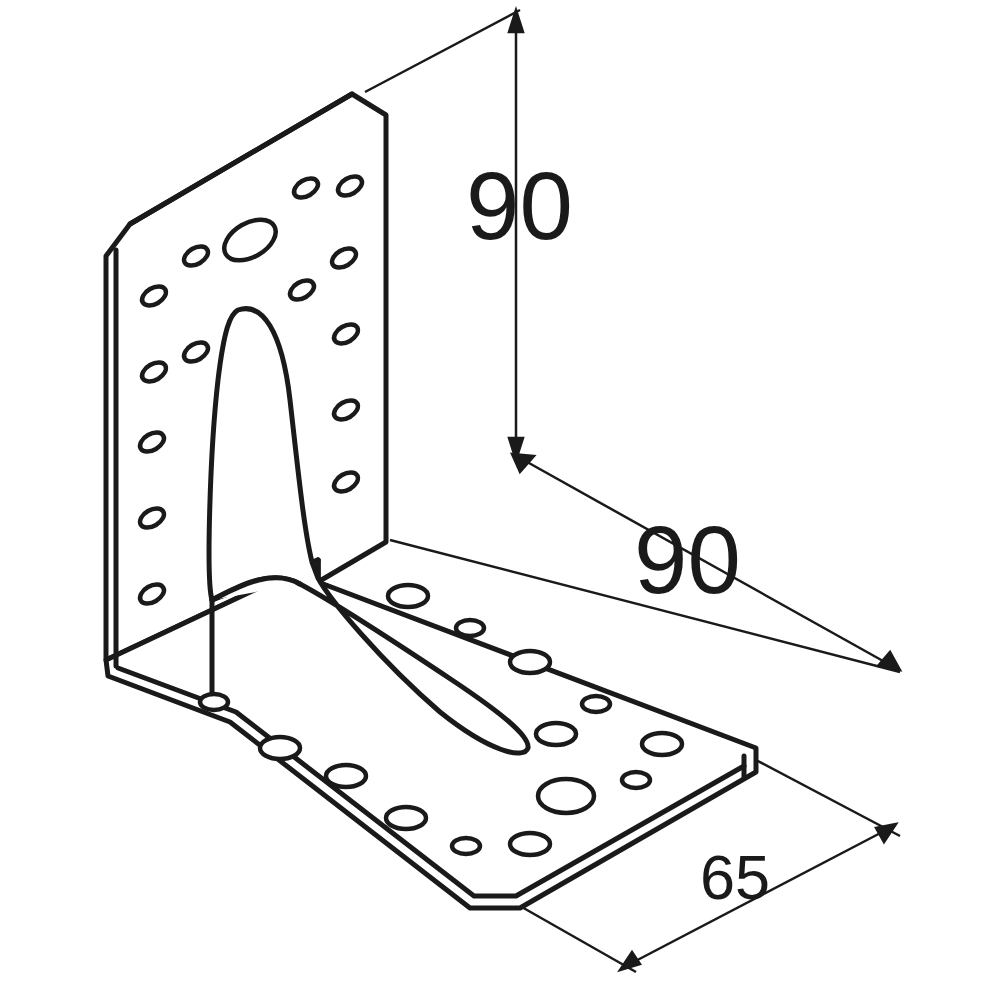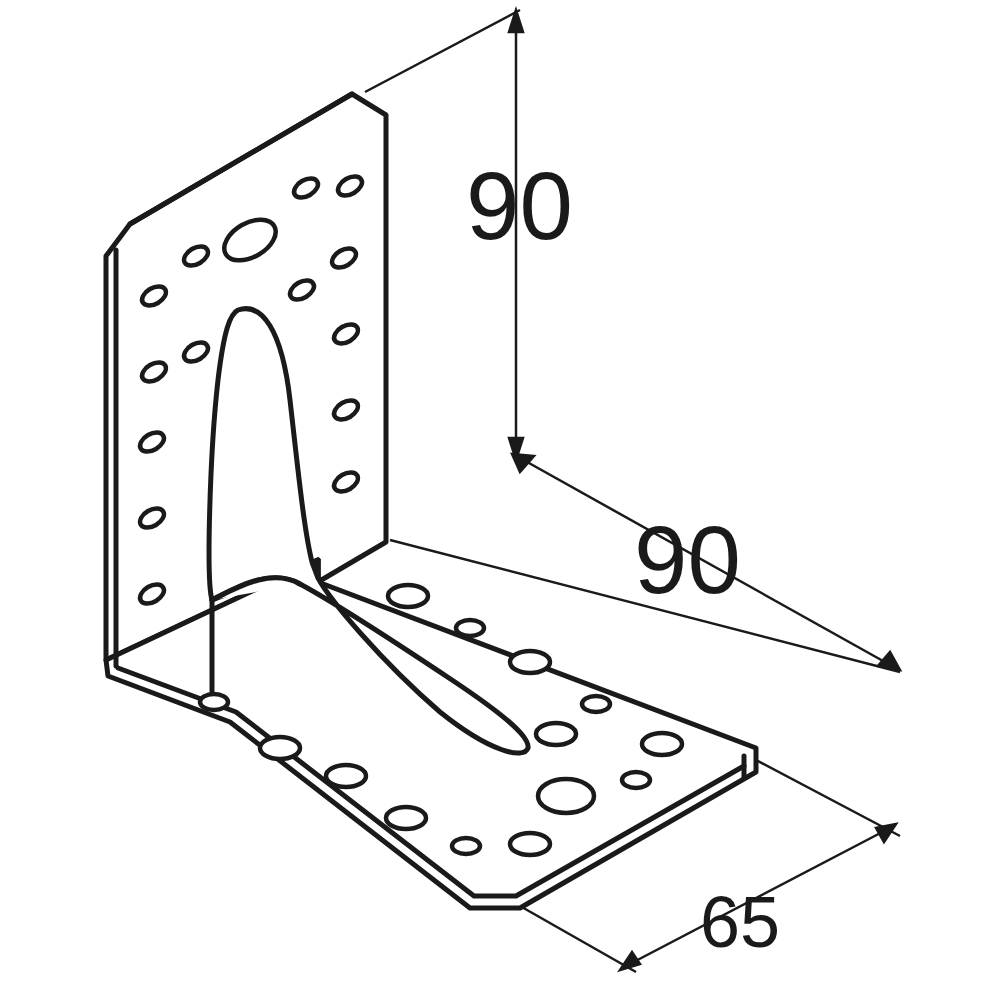--- a/index.html
+++ b/index.html
@@ -40,22 +40,22 @@
     top: 158px;
     font-size: 96px;
   }
   #label-depth {
     left: 634px;
     top: 512px;
     font-size: 96px;
   }
   #label-width {
     left: 700px;
-    top: 886px;
-    font-size: 72px;
+    top: 846px;
+    font-size: 63px;
   }
 </style>
 </head>
 <body>
 
 <div id="stage">
 
   <svg id="drawing" viewBox="0 0 1000 1000">
 
     <g fill="#ffffff" stroke="#1a1a1a" stroke-width="5" stroke-linejoin="round" stroke-linecap="round">

